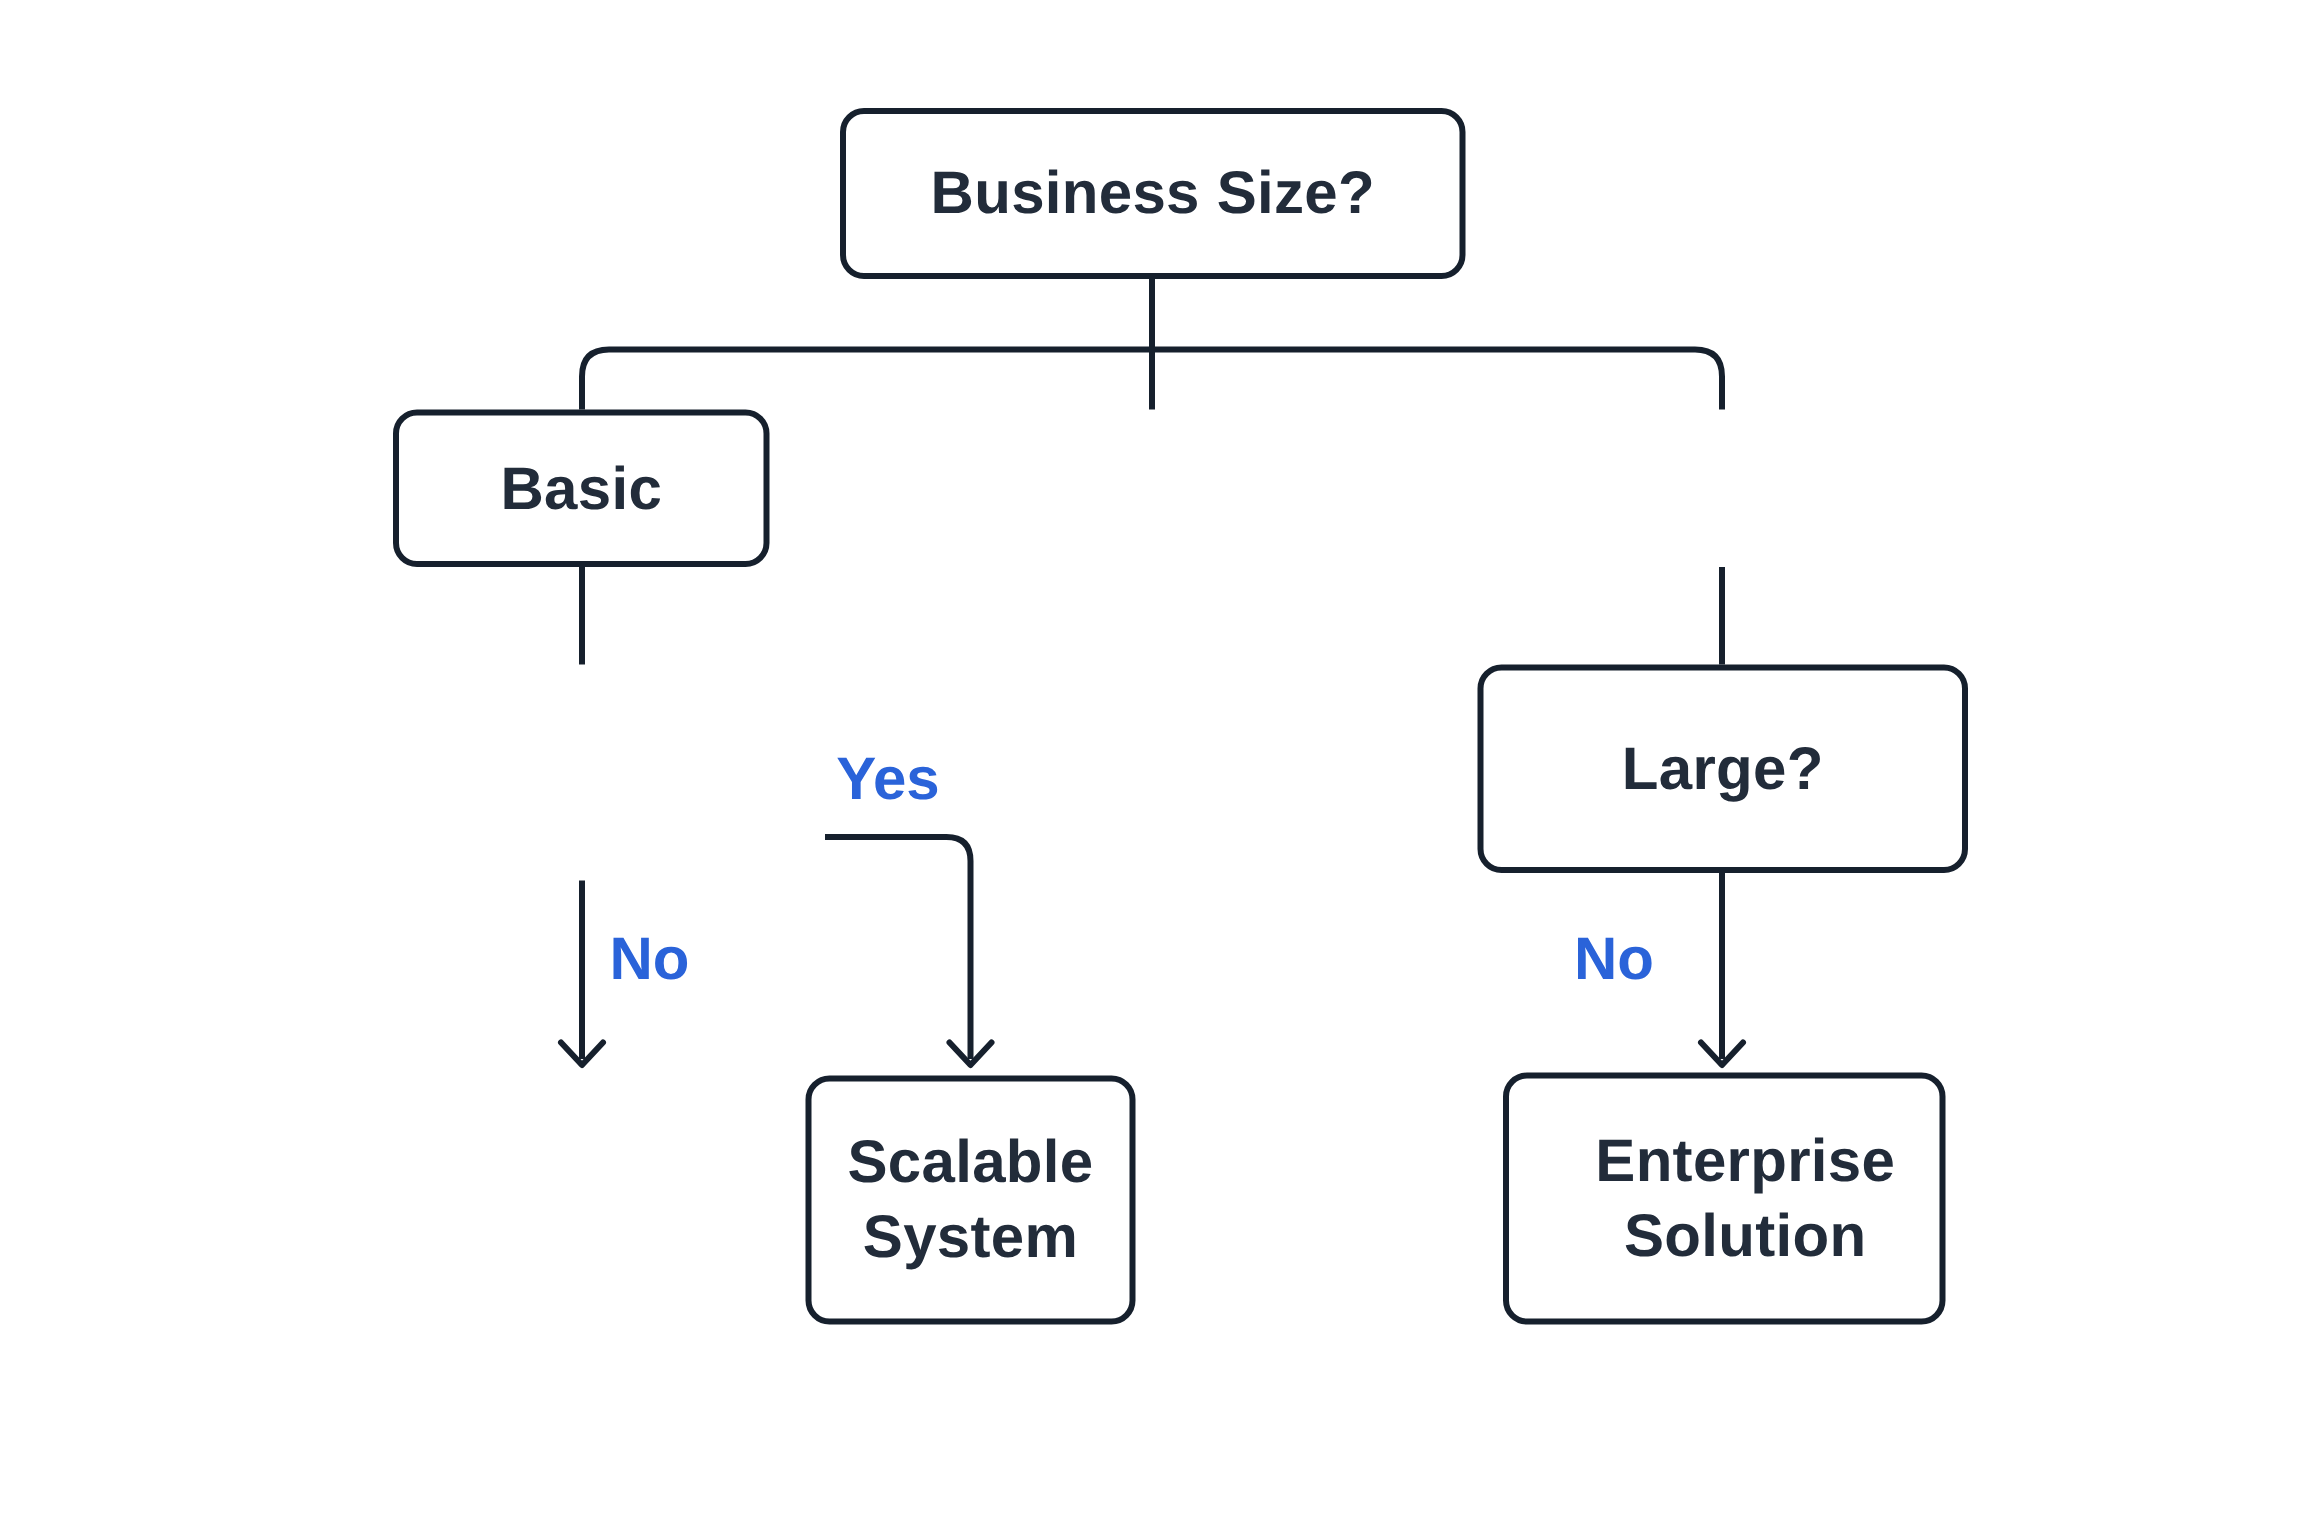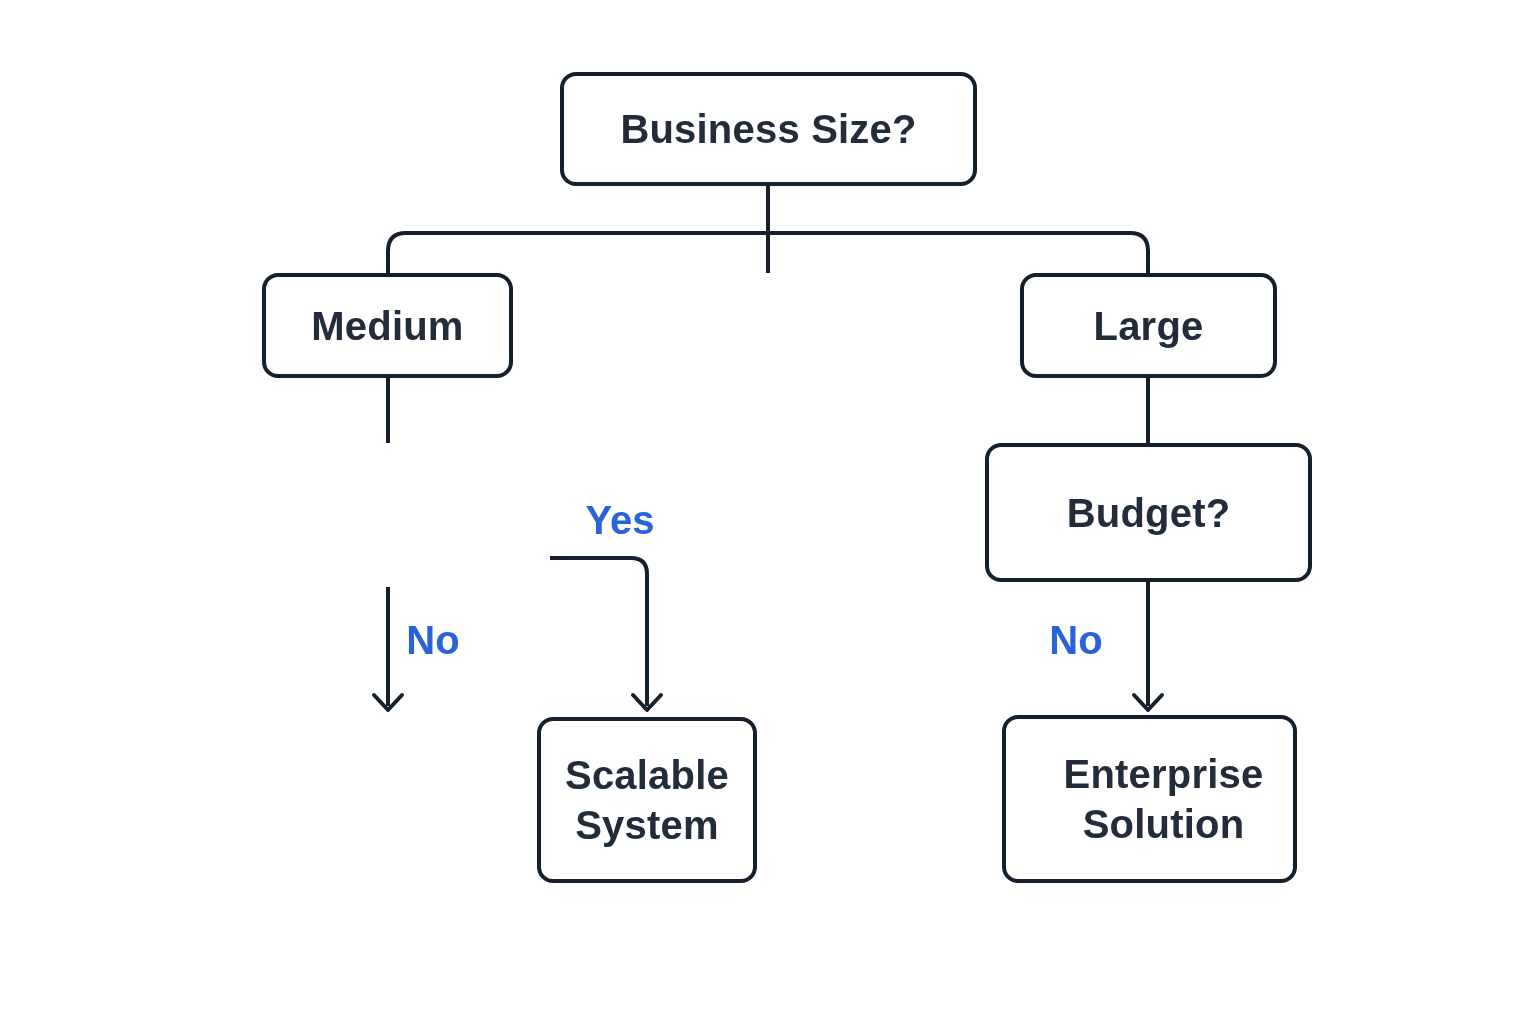--- a/index.html
+++ b/index.html
@@ -63,21 +63,21 @@
   
   .n-business   { left: 560px;  top: 72px;  width: 417px; height: 114px; }
   .n-small      { left: 262px;  top: 273px; width: 251px; height: 105px; }
   .n-medium     { left: 640px;  top: 273px; width: 257px; height: 105px; }
   .n-large      { left: 1020px; top: 273px; width: 257px; height: 105px; }
   .n-feature    { left: 223px;  top: 443px; width: 327px; height: 144px; }
   .n-budget     { left: 985px;  top: 443px; width: 327px; height: 139px; }
   .n-basic      { left: 272px;  top: 717px; width: 231px; height: 166px; }
   .n-scalable   { left: 537px;  top: 717px; width: 220px; height: 166px; }
   .n-enterprise { left: 1002px; top: 715px; width: 295px; height: 168px; padding-left: 28px; }
-  .l-yes        { left: 620px;  top: 520px; }
+  .l-yes        { left: 592px;  top: 520px; }
   .l-no-feature { left: 433px;  top: 640px; }
   .l-no-budget  { left: 1076px; top: 640px; }
 </style>
 </head>
 <body>
 
 <div class="canvas">
 
   <svg class="edges" viewBox="0 0 1536 1024" aria-hidden="true">
 
@@ -97,31 +97,28 @@
 
     <path d="M1148 582 L1148 706"></path>
     <path class="arrowhead" d="M1134 695 L1148 710 L1162 695"></path>
   </svg>
 
   <div class="node n-business">
     <span class="node-label">Business Size?</span>
   </div>
 
   <div class="node n-small">
-    <span class="node-label">Medium</span>
+    <span class="node-label">Basic</span>
   </div>
 
 
-  <div class="node n-large">
-    <span class="node-label">Large</span>
-  </div>
 
 
   <div class="node n-budget">
-    <span class="node-label">Budget?</span>
+    <span class="node-label">Large?</span>
   </div>
 
 
   <div class="node n-scalable">
     <span class="node-label">Scalable
 System</span>
   </div>
 
   <div class="node n-enterprise">
     <span class="node-label">Enterprise

